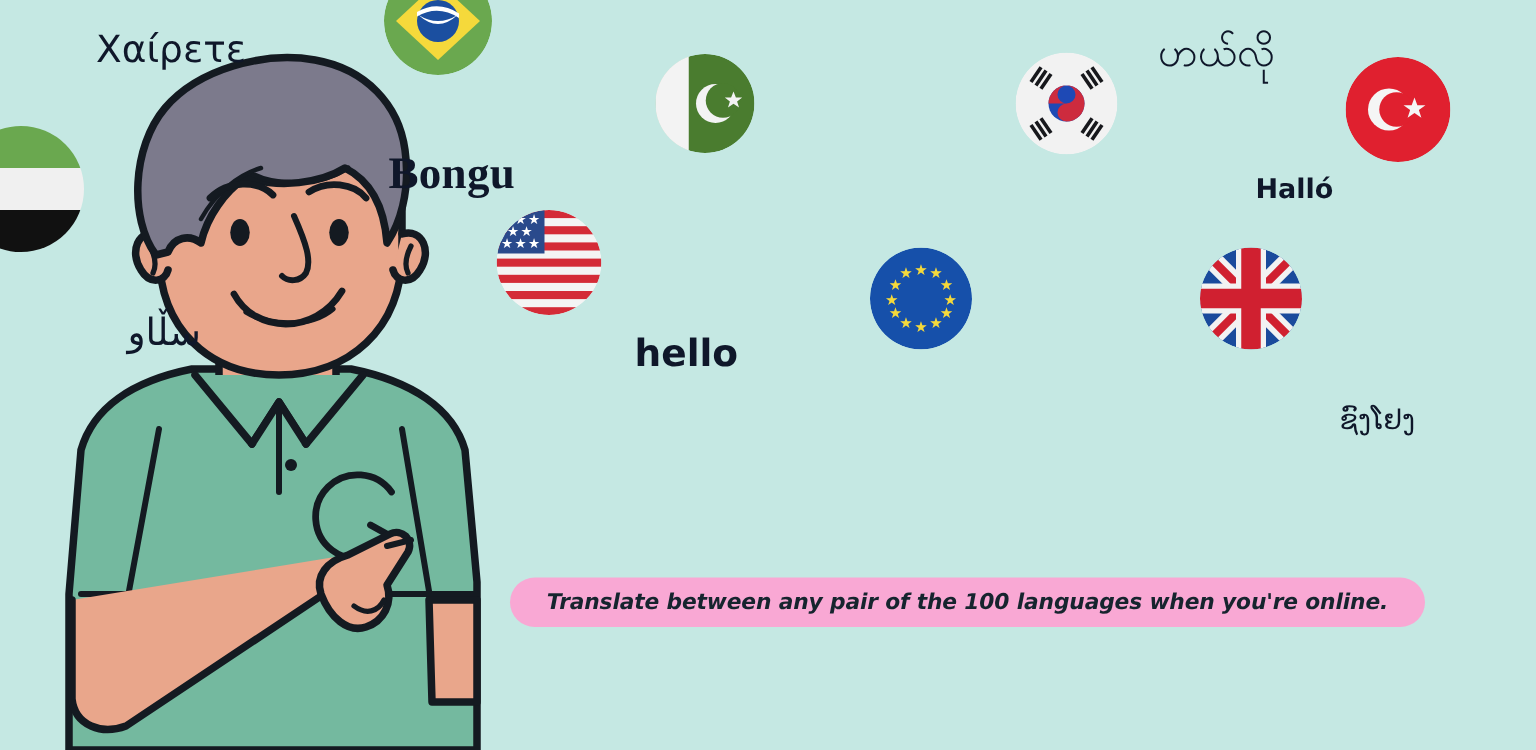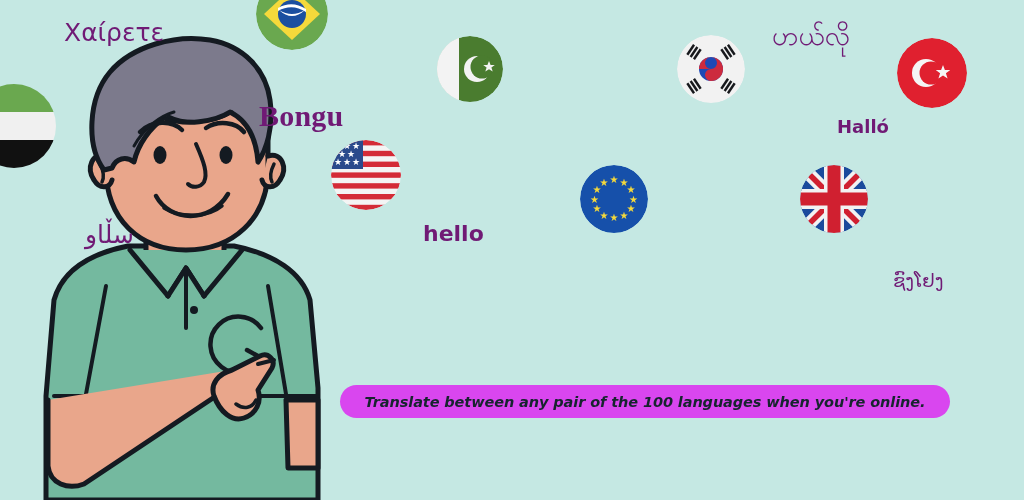--- a/index.html
+++ b/index.html
@@ -12,30 +12,30 @@
   #banner {
     position:absolute; inset:0;
     width:1024px; height:500px;
     background:#c5e8e3;
     overflow:hidden;
   }
 
   
   .greeting {
     position:absolute;
-    color:#701a75;
+    color:#0f172a;
     white-space:nowrap;
     line-height:1;
   }
   .g-greek   { left:64px;  top:20px;  font-size:25px; font-family:"DejaVu Sans", sans-serif; font-weight:400; }
   .g-bongu   { left:259px; top:101px; font-size:30px; font-weight:700; font-family:Liberation Serif, serif; letter-spacing:.2px; }
   .g-burmese { left:772px; top:22px;  font-size:27px; font-family:"DejaVu Sans", sans-serif; font-weight:400;text-align:center; }
   .g-hallo   { left:837px; top:118px; font-size:18px; font-weight:700; font-family:"DejaVu Sans", sans-serif;text-align:center; }
-  .g-kurdish { left:85px;  top:222px; font-size:25px; font-family:"DejaVu Sans", sans-serif; direction:rtl; }
-  .g-hello   { left:423px; top:223px; font-size:22px; font-weight:700; font-family:"DejaVu Sans", sans-serif; }
+  .g-kurdish { left:85px;  top:209px; font-size:25px; font-family:"DejaVu Sans", sans-serif; direction:rtl; }
+  .g-hello   { left:423px; top:223px; font-size:25px; font-weight:700; font-family:"DejaVu Sans", sans-serif; }
   .g-lao     { left:893px; top:272px; font-size:18px; font-family:"DejaVu Sans", sans-serif; }
 
   
   .flag {
     position:absolute;
     border-radius:50%;
     overflow:hidden;
   }
   .flag svg { display:block; width:100%; height:100%; }
 
@@ -47,21 +47,21 @@
     color:#0a0a0a;
     letter-spacing:-1.5px;
     line-height:1;
     font-family:"DejaVu Sans", sans-serif;
     white-space:nowrap;
   }
   #subtitle-pill {
     position:absolute;
     left:340px; top:385px;
     width:610px; height:33px;
-    background:#d946ef;
+    background:#f9a8d4;
     border-radius:17px;
     display:flex; align-items:center; justify-content:center;
   }
   #subtitle-text {
     font-size:14.5px;
     font-weight:700;
     font-style:italic;
     color:#16242e;
     white-space:nowrap;
     font-family:"DejaVu Sans", sans-serif;

